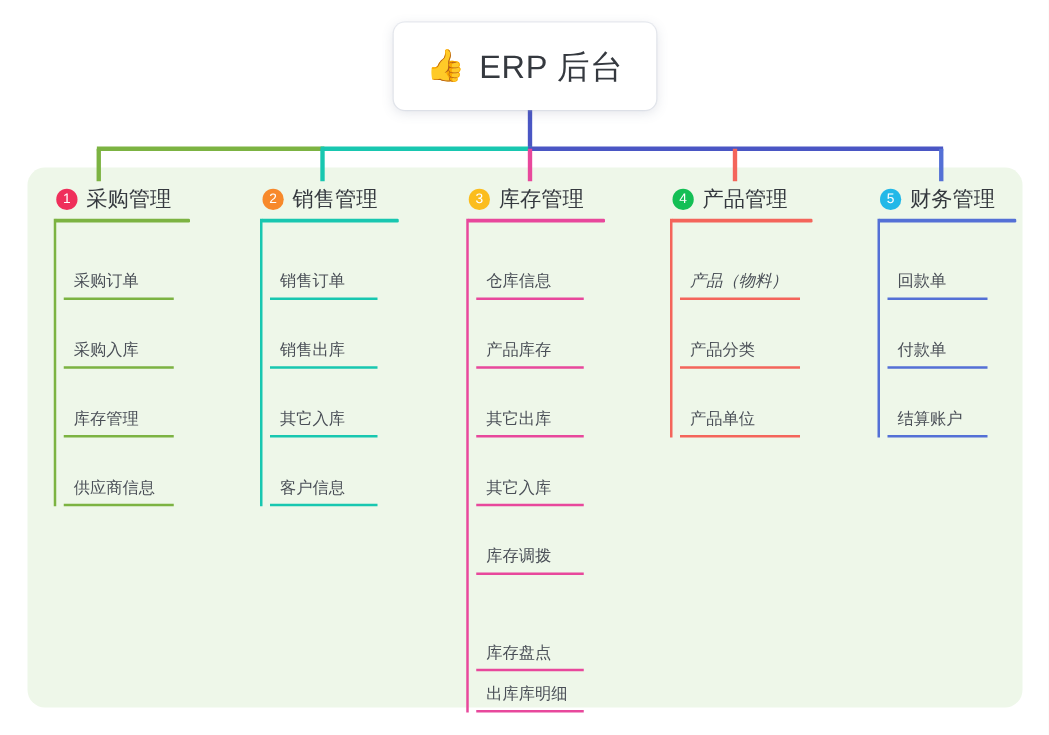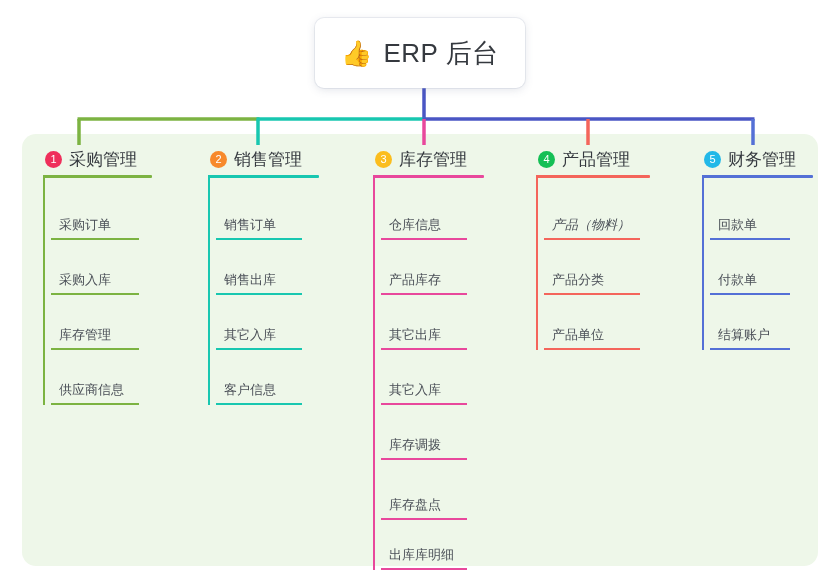--- a/index.html
+++ b/index.html
@@ -179,21 +179,21 @@
         <div class="leaf-rule" style="background: rgb(232, 72, 156); width: 86px;"></div>
       </div>
       <div class="leaf" style="left: 367px; top: 369px; width: 106px; height: 36px;">
         <span class="leaf-label">其它入库</span>
         <div class="leaf-rule" style="background: rgb(232, 72, 156); width: 86px;"></div>
       </div>
       <div class="leaf" style="left: 367px; top: 424px; width: 106px; height: 36px;">
         <span class="leaf-label">库存调拨</span>
         <div class="leaf-rule" style="background: rgb(232, 72, 156); width: 86px;"></div>
       </div>
-      <div class="leaf" style="left: 367px; top: 484px; width: 106px; height: 36px; text-decoration: underline;">
+      <div class="leaf" style="left: 367px; top: 501px; width: 106px; height: 36px; text-decoration: underline;">
         <span class="leaf-label">库存盘点</span>
         <div class="leaf-rule" style="background: rgb(232, 72, 156); width: 86px;"></div>
       </div>
       <div class="leaf" style="left: 367px; top: 534px; width: 106px; height: 36px;">
         <span class="leaf-label">出库库明细</span>
         <div class="leaf-rule" style="background: rgb(232, 72, 156); width: 86px;"></div>
       </div>
       <div class="col" style="left: 530px;">
         <div class="col-head">
           <span class="badge" style="background: rgb(20, 191, 85);">4</span>

